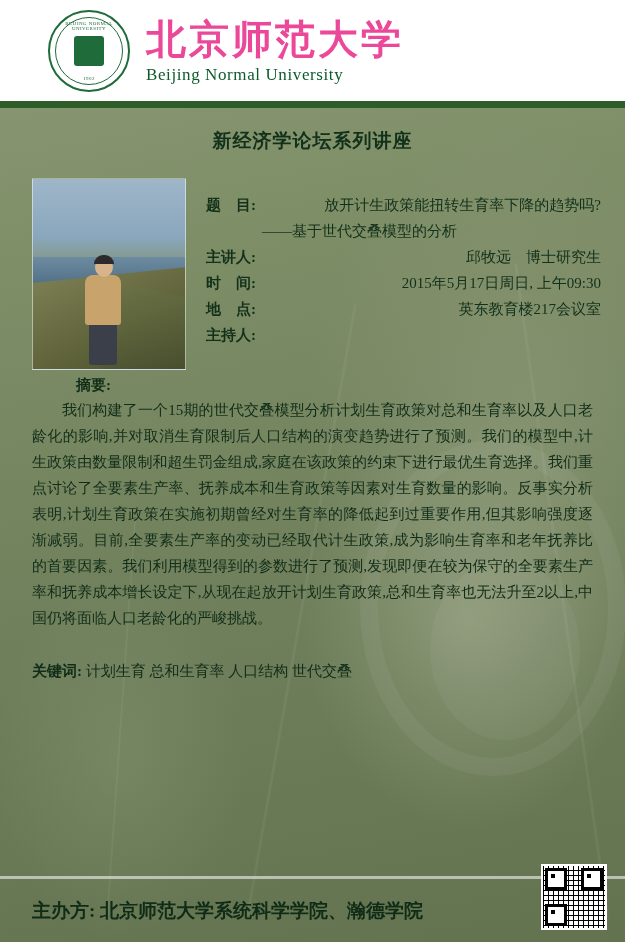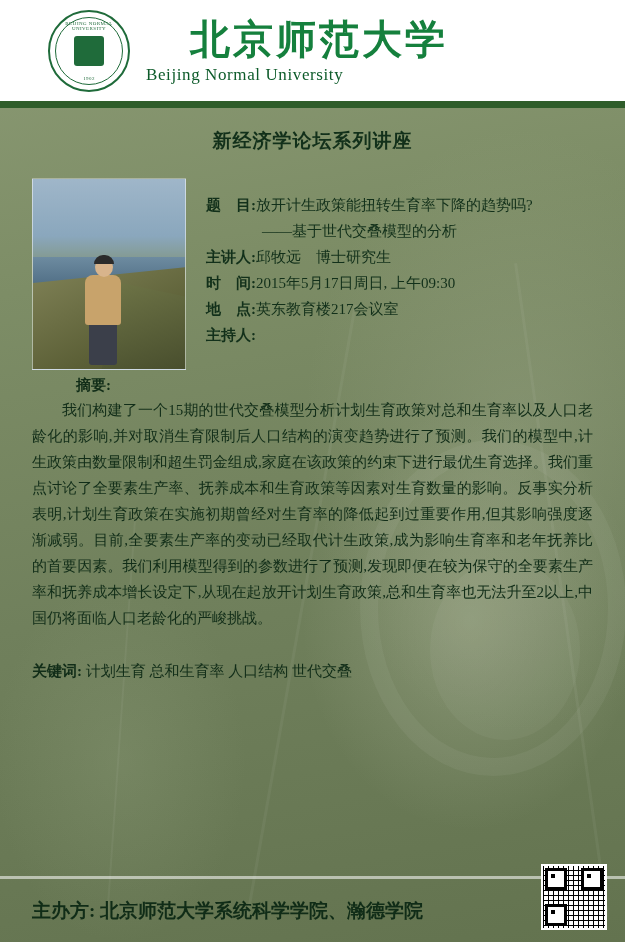--- a/index.html
+++ b/index.html
@@ -99,26 +99,25 @@
   }
   .seal-text .t-bottom {
     position: absolute; bottom: 9px; left: 0; width: 78px;
     text-align: center;
   }
   .univ-names {
     margin-left: 16px;
   }
   .univ-cn {
     font-size: 40px;
-    color: #15803d;
+    color: #ec4899;
     font-family: "Liberation Serif", serif;
     font-weight: bold;
     letter-spacing: 3px;
     line-height: 46px;
-    margin-left: 44px;
   }
   .univ-en {
     font-size: 17px;
     color: #0d5b2a;
     font-family: "Liberation Serif", serif;
     letter-spacing: 0.6px;
     margin-top: 2px;
   }
   .header-rule {
     position: absolute;
@@ -192,20 +191,21 @@
     left: 206px; top: 192px;
     width: 395px;
     z-index: 4;
     color: #12301a;
     font-size: 15px;
     line-height: 26px;
   }
   .info-row {
     display: flex;
     align-items: flex-start;
+    text-align: right;
   }
   .info-label {
     flex: 0 0 auto;
     font-weight: bold;
     white-space: pre;
     color: #12301a;
   }
   .info-value {
     flex: 1 1 auto;
   }

